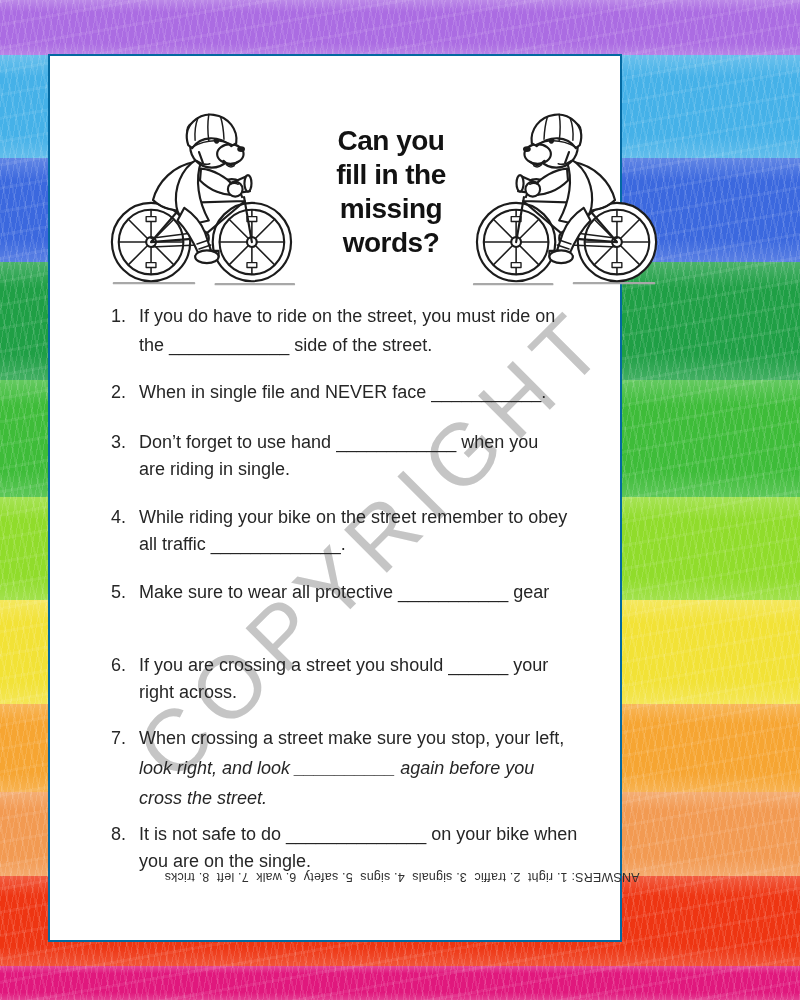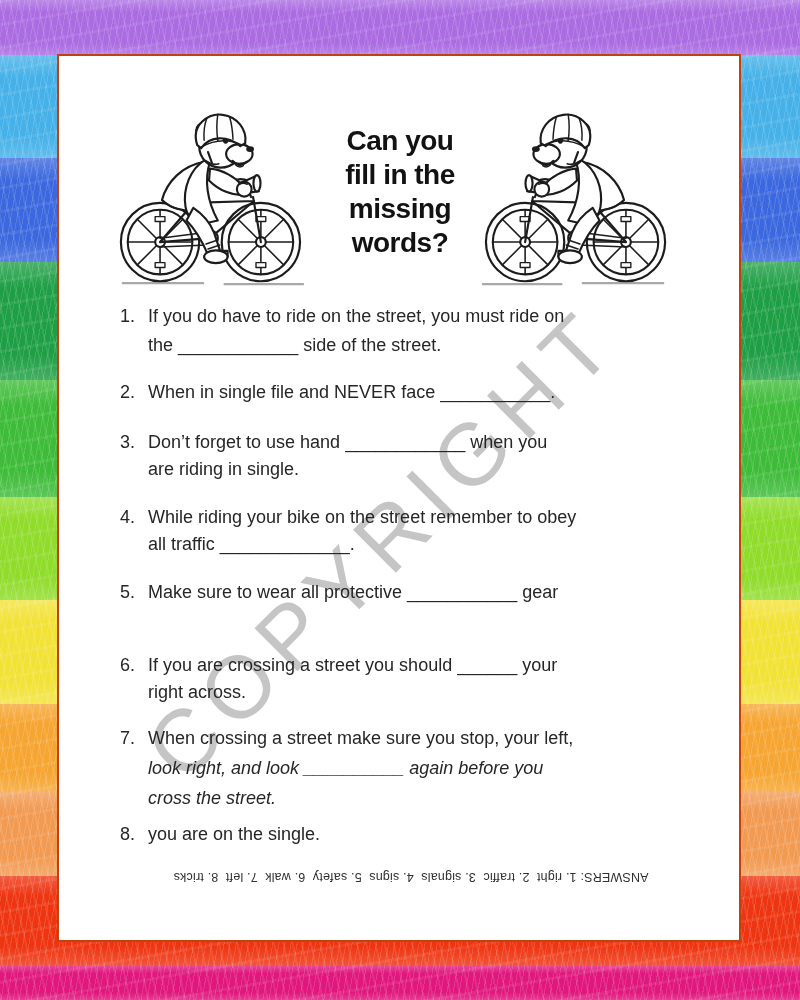--- a/index.html
+++ b/index.html
@@ -17,22 +17,22 @@
   }
   .rainbow::after{
     content:"";position:absolute;inset:0;pointer-events:none;
     background-image:
       repeating-linear-gradient(100deg, rgba(255,255,255,.13) 0 1px, transparent 1px 6px),
       repeating-linear-gradient(78deg, rgba(255,255,255,.09) 0 2px, transparent 2px 9px),
       repeating-linear-gradient(170deg, rgba(255,255,255,.07) 0 3px, transparent 3px 23px);
   }
   
   .sheet{
-    position:absolute;left:57px;top:54px;width:684px;height:888px;
-    background:#ffffff;border:2px solid #c2410c;box-sizing:border-box;z-index:1;
+    position:absolute;left:48px;top:54px;width:574px;height:888px;
+    background:#ffffff;border:2px solid #0369a1;box-sizing:border-box;z-index:1;
   }
   
   .bear{position:absolute;top:50px;width:196px;height:186px;z-index:1;}
   .bear-left{left:52px;}
   .bear-right{left:420px;transform:scaleX(-1);}
   
   .title{
     position:absolute;left:248px;top:68px;width:186px;z-index:3;
     text-align:center;font-weight:bold;font-size:28px;line-height:34px;color:#121212;
     letter-spacing:-0.5px;
@@ -195,19 +195,20 @@
         <span class="qnum">7.</span>
         <div class="qtext">
           <div class="qline">When crossing a street make sure you stop, your left,</div>
           <div class="qline">look right, and look __________ again before you</div>
           <div class="qline">cross the street.</div>
         </div>
       </div>
       <div class="question q8" style="top: 765px;">
         <span class="qnum">8.</span>
         <div class="qtext">
+          <div class="qline">It is not safe to do ______________ on your bike when</div>
           <div class="qline">you are on the single.</div>
         </div>
       </div>
     </div>
 
   <div class="answers">ANSWERS: 1. right  2. traffic  3. signals  4. signs  5. safety  6. walk  7. left  8. tricks</div>
 </div>
 
 </body></html>

